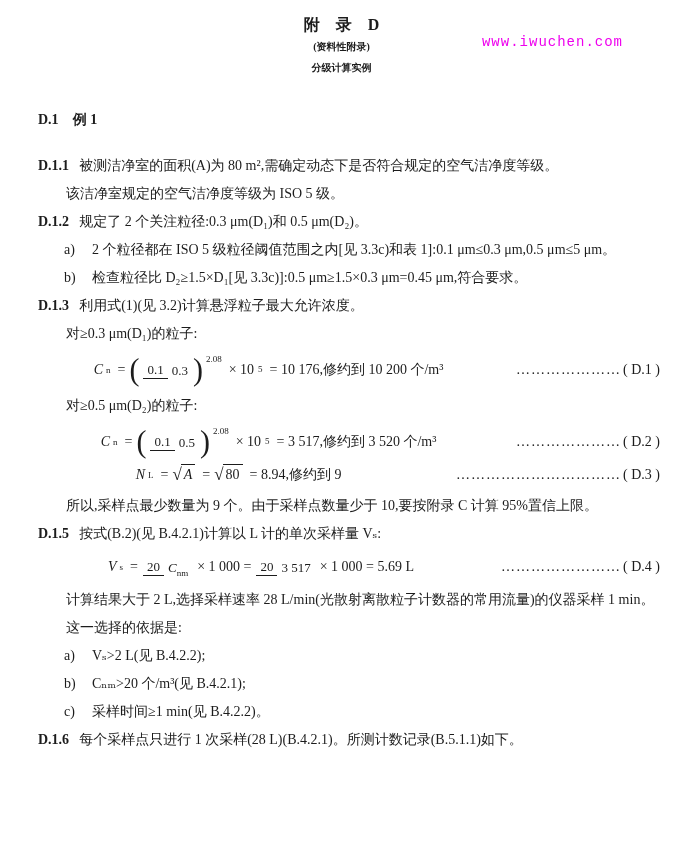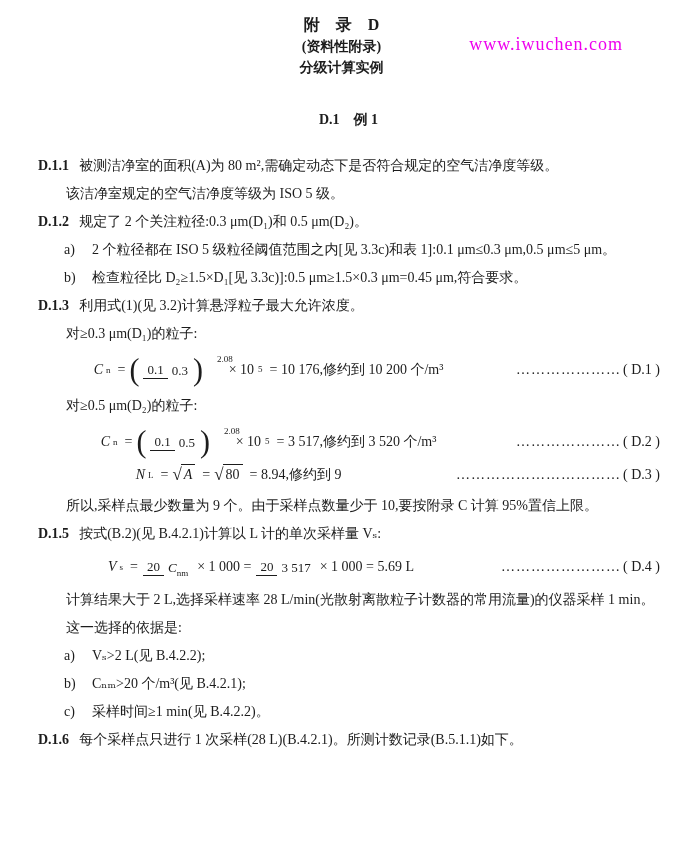--- a/index.html
+++ b/index.html
@@ -4,44 +4,44 @@
 <style>
   html,body{margin:0;padding:0;}
   body{
     width:683px;height:843px;background:#ffffff;overflow:hidden;
     font-family:"Liberation Serif","DejaVu Serif",serif;
     color:#1c1c1c;font-size:14px;
   }
   .page{position:relative;width:683px;height:843px;}
   .watermark{
     position:absolute;top:34px;right:60px;
-    font-family:Liberation Serif, serif;
-    font-size:18px;letter-spacing:1px;margin-left:16px;
+    font-family:Liberation Mono, monospace;
+    font-size:14px;letter-spacing:1px;margin-left:16px;
   }
   .titleblock{text-align:center;padding-top:14px;}
   .t1{font-size:16px;font-weight:bold;line-height:22px;}
-  .t2{font-size:14px;font-weight:bold;line-height:21px;}
-  .h2{padding:30px 24px 4px 38px;font-weight:bold;line-height:24px;text-align:center;}
+  .t2{font-size:10px;font-weight:bold;line-height:21px;}
+  .h2{padding:30px 24px 4px 38px;font-weight:bold;line-height:24px;}
   .h2 .secnum{margin-right:14px;}
   .para{margin:0;padding:0 23px 0 38px;line-height:28px;}
   .para .secnum{font-weight:bold;margin-right:10px;}
   .indent{text-indent:28px;}
   .li{display:flex;padding:0 23px 0 64px;line-height:28px;}
   .lilabel{flex:none;width:28px;}
   .litext{flex:1;}
   
   .formula{display:flex;align-items:center;padding:0 23px 0 38px;line-height:20px;}
   .fm-tall{margin:9px 0;}
   .fm-short{margin:7px 0;}
   .fbody{margin:0 auto;display:inline-flex;align-items:center;}
   .fbody > *{margin-right:3px;}
   .op{margin:0 4px;}
   .var{font-style:italic;}
   sub.vsub{font-size:9px;line-height:0;}
-  sup.exp{font-size:9px;position:relative;top:-11px;left:11px;font-style:normal;}
+  sup.exp{font-size:9px;position:relative;top:-11px;left:0;font-style:normal;}
   sup.pexp{font-size:9px;position:relative;top:-1px;}
   .bigp{font-size:30px;line-height:26px;font-weight:400;display:inline-block;transform:scaleY(1.02);}
   .frac{display:inline-flex;flex-direction:row;align-items:center;font-size:13px;line-height:15px;margin:0 1px;}
   .fnum{border-bottom:1px solid #1c1c1c;padding:0 4px 1px;}
   .fden{padding:1px 4px 0;}
   .rad{font-size:17px;margin-right:-1px;}
   .radbody{border-top:1px solid #1c1c1c;padding:0 3px;}
   .fres{white-space:pre;margin-left:4px;}
   .dots{white-space:pre;margin:0 2px 0 14px;letter-spacing:1px;}
   .eqno{white-space:pre;font-family:Liberation Serif, serif;}

